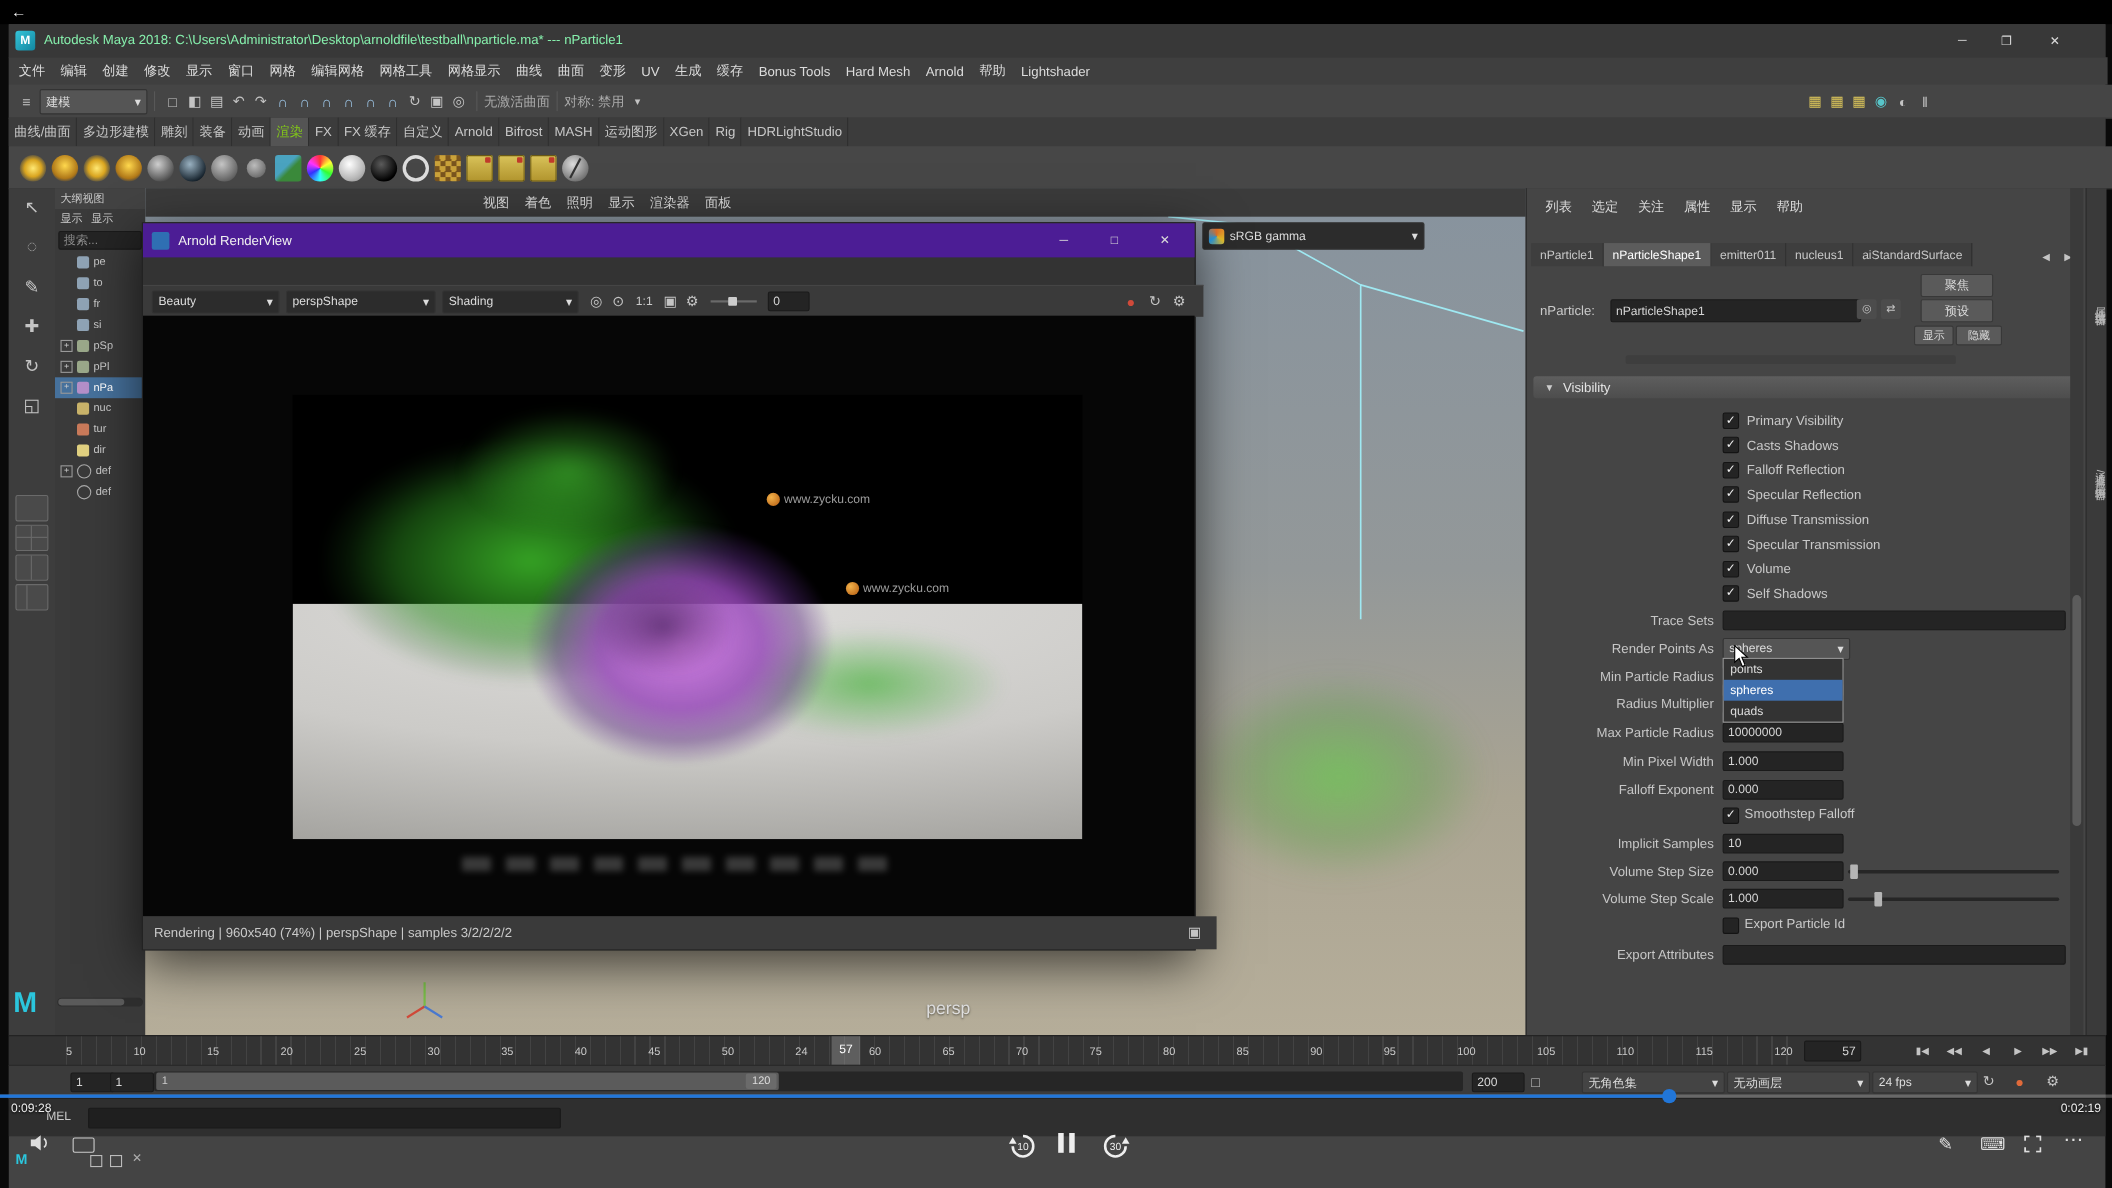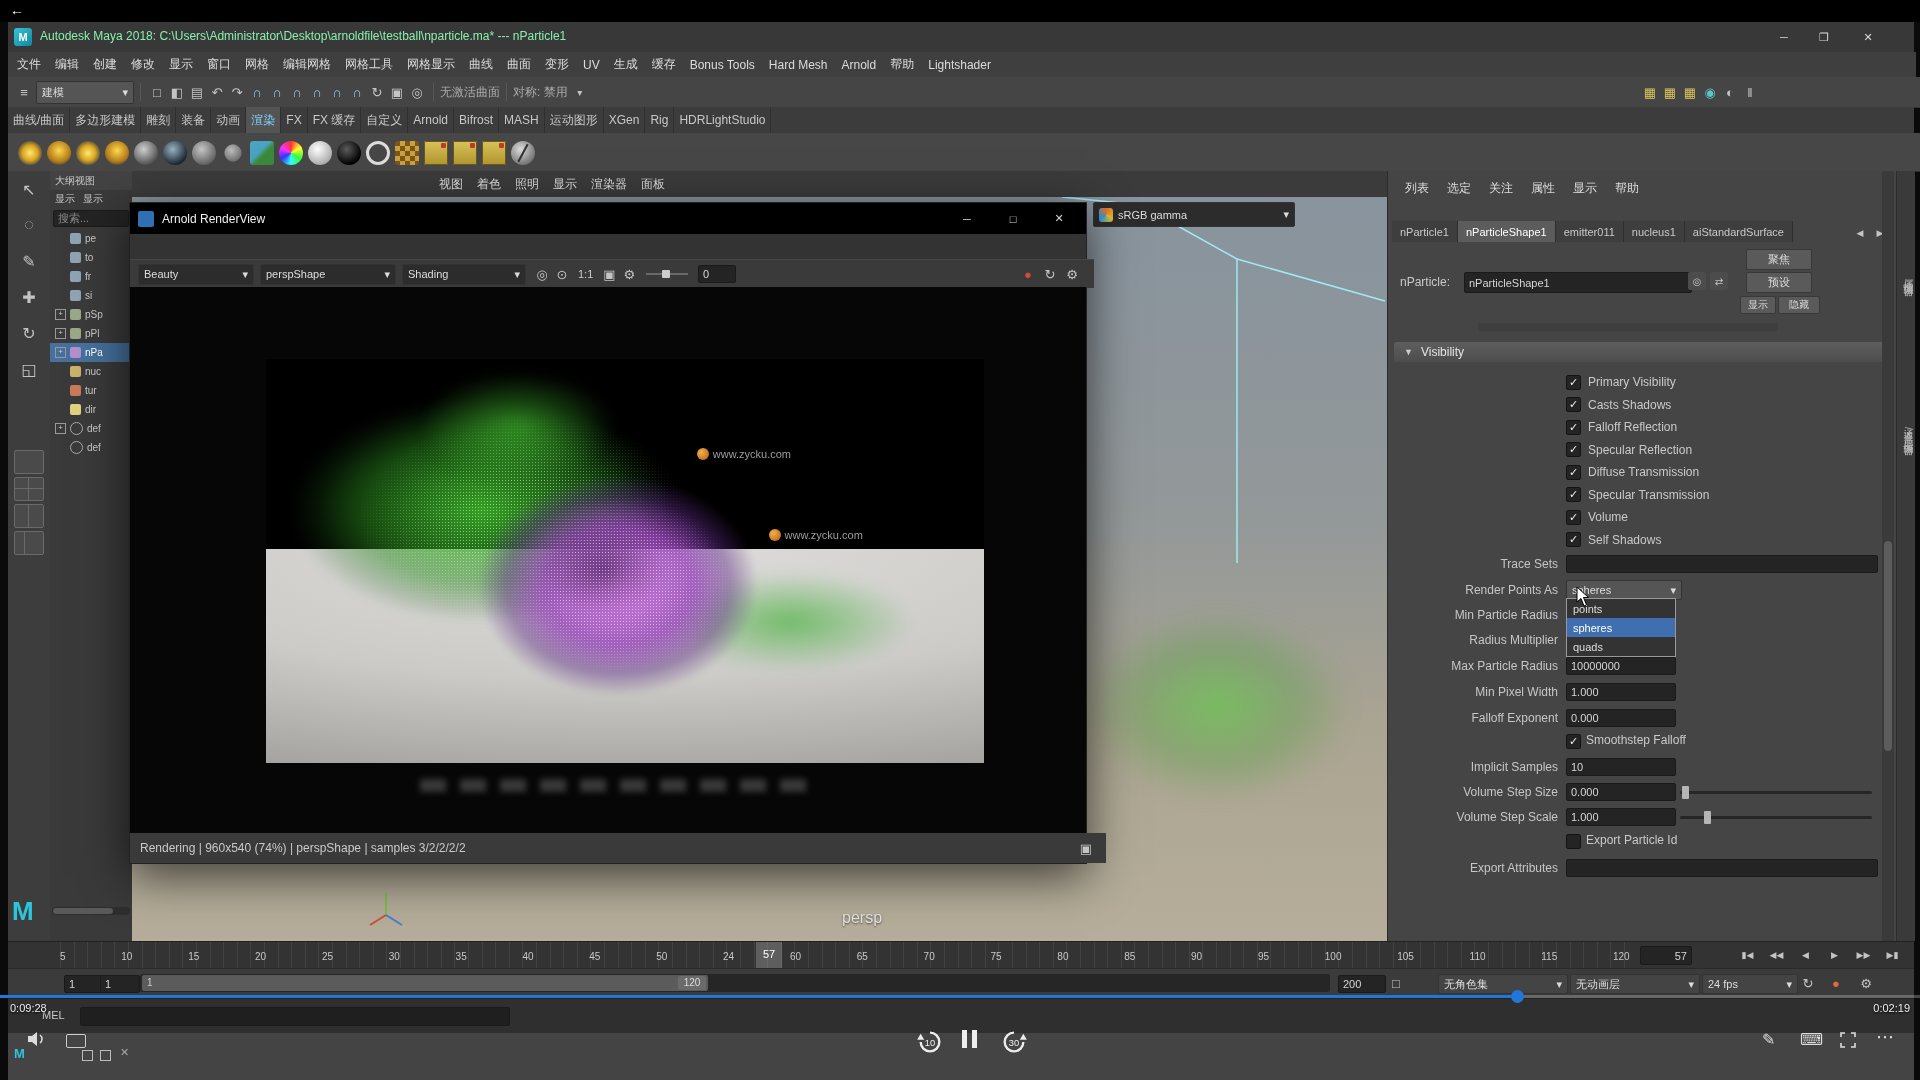--- a/index.html
+++ b/index.html
@@ -13,21 +13,21 @@
   .btn{background:#5a5a5a;border:1px solid #383838;border-radius:2px;color:#ddd;font-size:11px;
        display:flex;align-items:center;justify-content:center;white-space:nowrap}
   .ic{color:#c4c4c4;font-size:13px;width:20px;height:20px;display:flex;align-items:center;justify-content:center;flex:0 0 auto}
   .sep{width:1px;height:18px;background:#585858;margin:0 4px;flex:0 0 auto}
   .cb{width:13px;height:13px;background:#242424;border:1px solid #141414;border-radius:2px;color:#efefef;
       font-size:11px;line-height:12px;text-align:center;flex:0 0 auto}
   .plabel{position:absolute;width:170px;text-align:right;color:#c6c6c6;font-size:12px;white-space:nowrap}
   .menu-item{padding:0 7px;color:#dcdcdc;font-size:12px;white-space:nowrap}
   .tab{padding:0 5px;height:100%;display:flex;align-items:center;color:#c8c8c8;font-size:12px;
        background:#3c3c3c;border-right:1px solid #2f2f2f;white-space:nowrap}
-  .tab.active{background:#545454;color:#7dd3fc}
+  .tab.active{background:#545454;color:#84cc16}
   .aetab{padding:0 8px;height:21px;display:flex;align-items:center;color:#c8c8c8;font-size:11px;
          background:#3e3e3e;border-right:1px solid #2e2e2e;white-space:nowrap}
   .aetab.active{background:#5c5c5c;color:#fff}
   .ddl{background:#555;border:1px solid #333;border-radius:2px;color:#ddd;font-size:11px;
        display:flex;align-items:center;justify-content:space-between;padding:0 5px;gap:22px;white-space:nowrap}
   .opt{height:19px;display:flex;align-items:center;padding:0 6px;color:#ddd;font-size:11px}
   .opt.selected{background:#3f6fae;color:#fff}
   .vrow{display:flex;align-items:center;gap:7px;height:22.5px;padding-left:178px}
   .orow{height:19px;display:flex;align-items:center;gap:4px;padding-left:5px;color:#c9c9c9;font-size:10px;white-space:nowrap}
   .orow.selected{background:#46719c;color:#fff}
@@ -335,21 +335,21 @@
     </div>
     <svg class="abs" style="left:232px;top:714px" width="44" height="44" viewBox="0 0 44 44">
       <line x1="22" y1="30" x2="22" y2="8" stroke="#7cc24a" stroke-width="2"></line>
       <line x1="22" y1="30" x2="6" y2="40" stroke="#d24a3a" stroke-width="2"></line>
       <line x1="22" y1="30" x2="38" y2="40" stroke="#4a7ad2" stroke-width="2"></line>
     </svg>
     <span class="abs" style="left:710px;top:738px;color:#e3e3e3;font-size:16px;text-shadow:0 1px 2px rgba(0,0,0,.6)">persp</span>
   </div>
 
   <div class="abs" style="left:129px;top:202px;width:956px;height:660px;background:#333;box-shadow:0 12px 44px rgba(0,0,0,.65);border:1px solid #222;z-index:5">
-    <div class="abs flex" style="left:0;top:0;width:956px;height:31px;background:#000000">
+    <div class="abs flex" style="left:0;top:0;width:956px;height:31px;background:#4c1d95">
       <span style="margin-left:8px;width:16px;height:16px;border-radius:2px;background:#2f6fb3"></span>
       <span class="txt" style="margin-left:8px;color:#f0f0f0">Arnold RenderView</span>
       <span class="winbtn abs" style="left:814px;width:46px">─</span>
       <span class="winbtn abs" style="left:860px;width:46px">□</span>
       <span class="winbtn abs" style="left:906px;width:46px">✕</span>
     </div>
     <div class="abs flex" style="left:0;top:56px;width:956px;height:28px;background:#3a3a3a;border-top:1px solid #454545;gap:6px;padding-left:8px">
       <span class="ddl" style="width:104px;height:19px;background:#2c2c2c">
         <span>Beauty</span>
           <span>▾</span>

